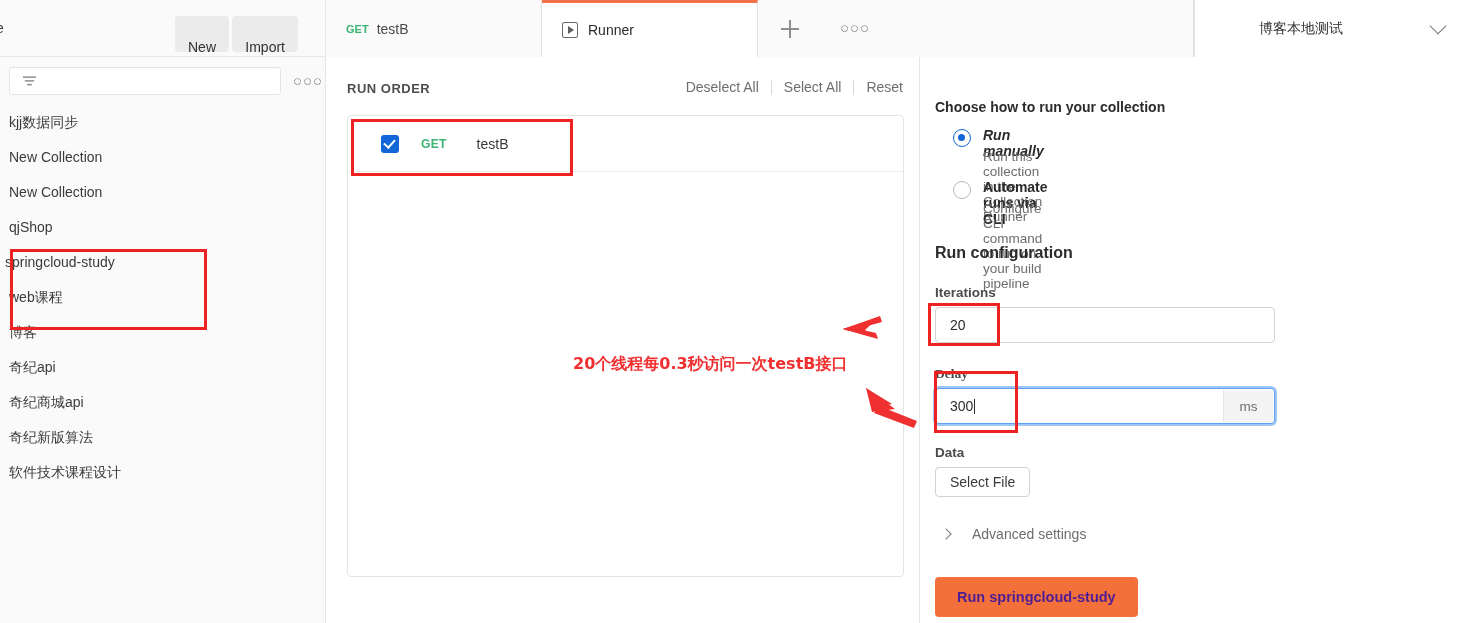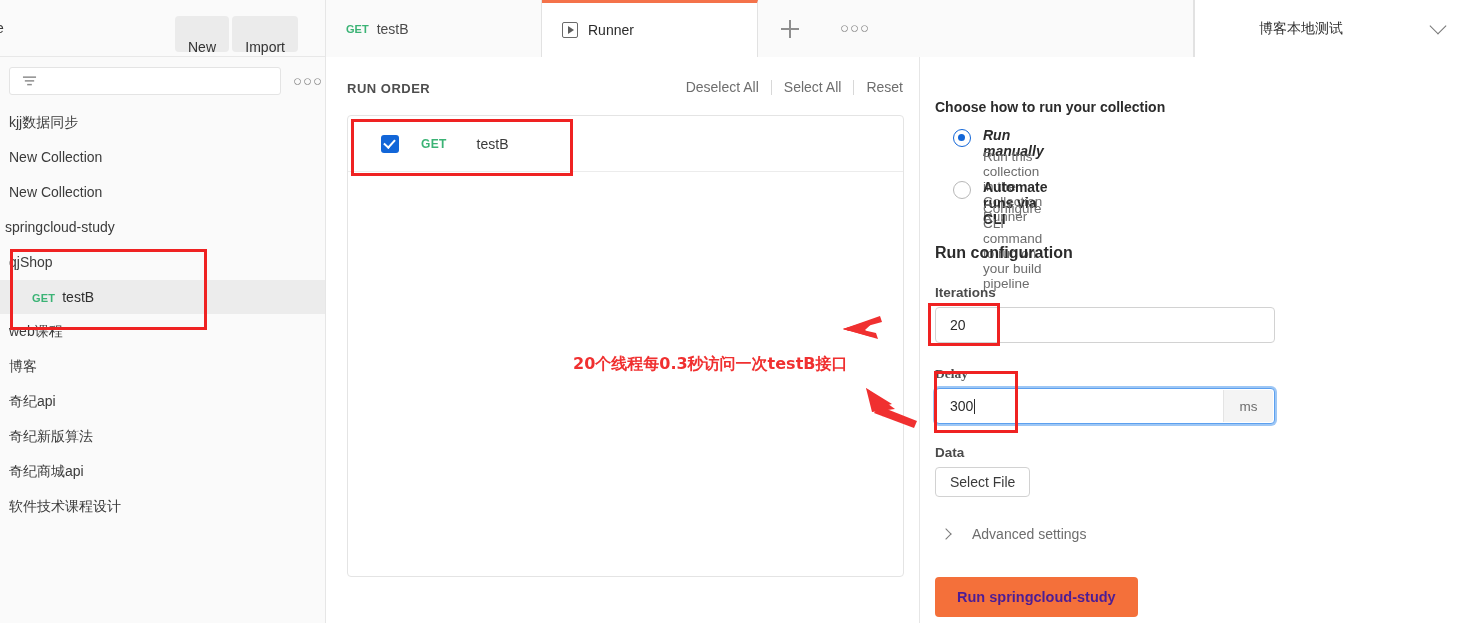--- a/index.html
+++ b/index.html
@@ -317,30 +317,27 @@
       </div>
       <div class="sidebar-dots">
         <span class="dots-glyph">○○○</span>
       </div>
     </div>
 
     <div class="coll-list">
       <div class="coll-item">kjj数据同步</div>
       <div class="coll-item">New Collection</div>
       <div class="coll-item">New Collection</div>
+      <div class="coll-item">qjShop</div>
       <div class="coll-item shifted">springcloud-study</div>
-      <div class="coll-item">qjShop</div>
-      <div class="req-item">
-        <span class="verb">GET</span><span>testB</span>
-      </div>
       <div class="coll-item">web课程</div>
       <div class="coll-item">博客</div>
       <div class="coll-item">奇纪api</div>
+      <div class="coll-item">奇纪商城api</div>
       <div class="coll-item">奇纪新版算法</div>
-      <div class="coll-item">奇纪商城api</div>
       <div class="coll-item">软件技术课程设计</div>
     </div>
   </div>
 
   <div class="tabbar">
     <div class="tab request">
       <span class="verb">GET</span>
       <span>testB</span>
     </div>
     <div class="tab runner">

